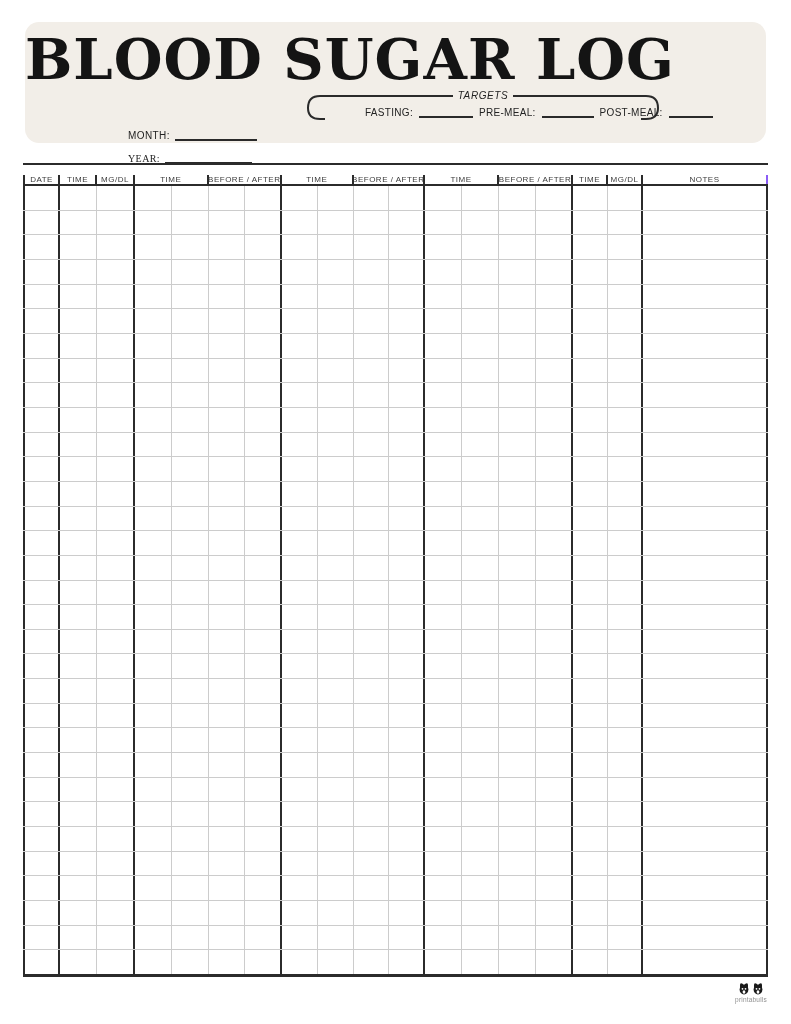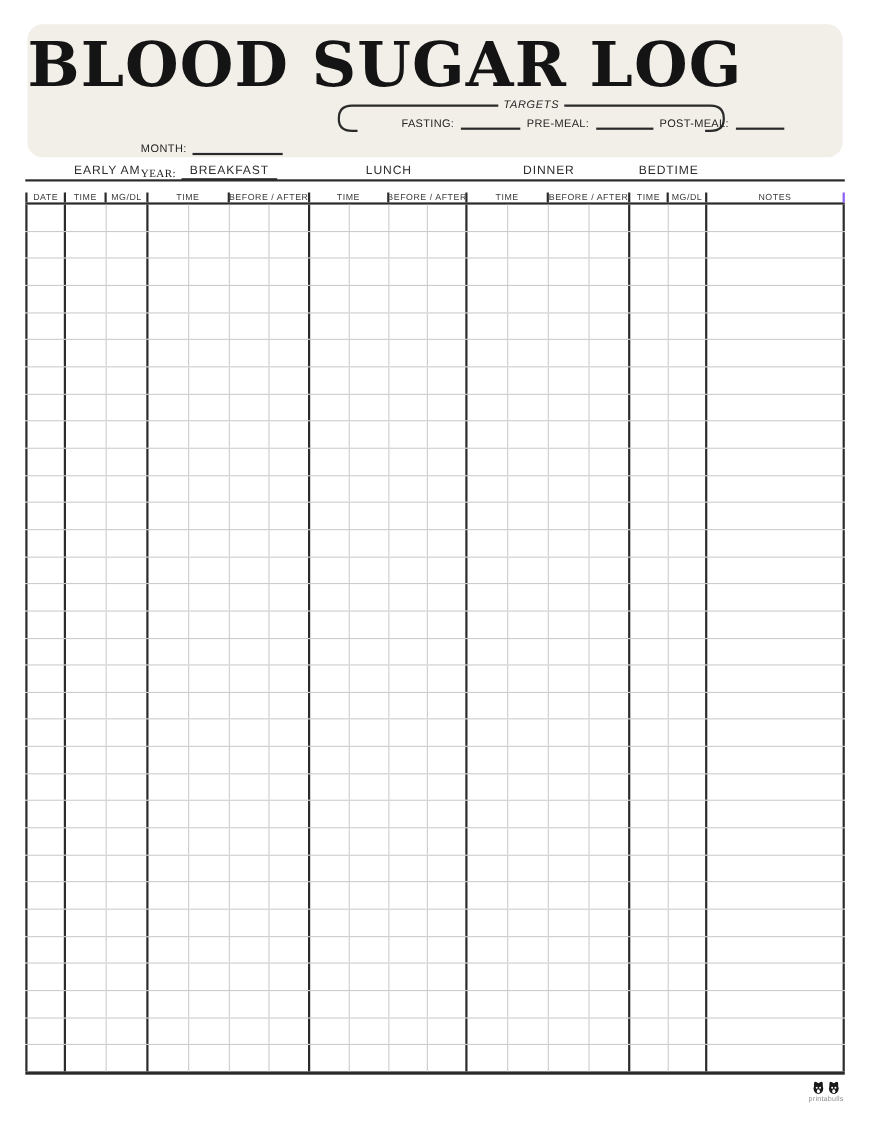--- a/index.html
+++ b/index.html
@@ -118,29 +118,20 @@
         <span>FASTING:</span>
         <span class="t-line t1"></span>
         <span>PRE-MEAL:</span>
         <span class="t-line t2"></span>
         <span>POST-MEAL:</span>
         <span class="t-line t3"></span>
       </div>
     </div>
   </div>
 
-  <div class="section-row">
-    <div class="sec"></div>
-    <div class="sec">EARLY AM</div>
-    <div class="sec">BREAKFAST</div>
-    <div class="sec">LUNCH</div>
-    <div class="sec">DINNER</div>
-    <div class="sec">BEDTIME</div>
-    <div class="sec"></div>
-  </div>
 
   <div class="thead">
     <div class="hcell">DATE</div>
     <div class="hcell">TIME</div>
     <div class="hcell">MG/DL</div>
     <div class="hcell">TIME</div>
     <div class="hcell">BEFORE / AFTER</div>
     <div class="hcell">TIME</div>
     <div class="hcell">BEFORE / AFTER</div>
     <div class="hcell">TIME</div>

